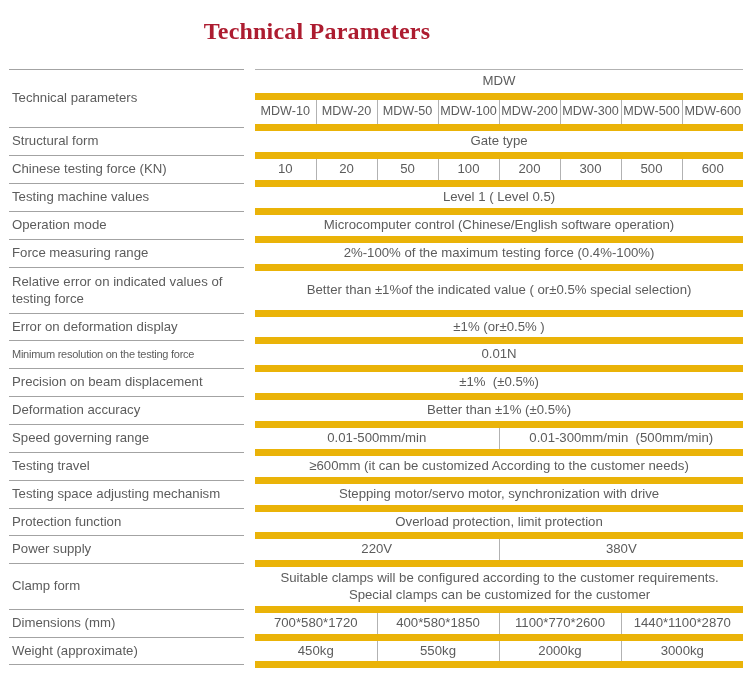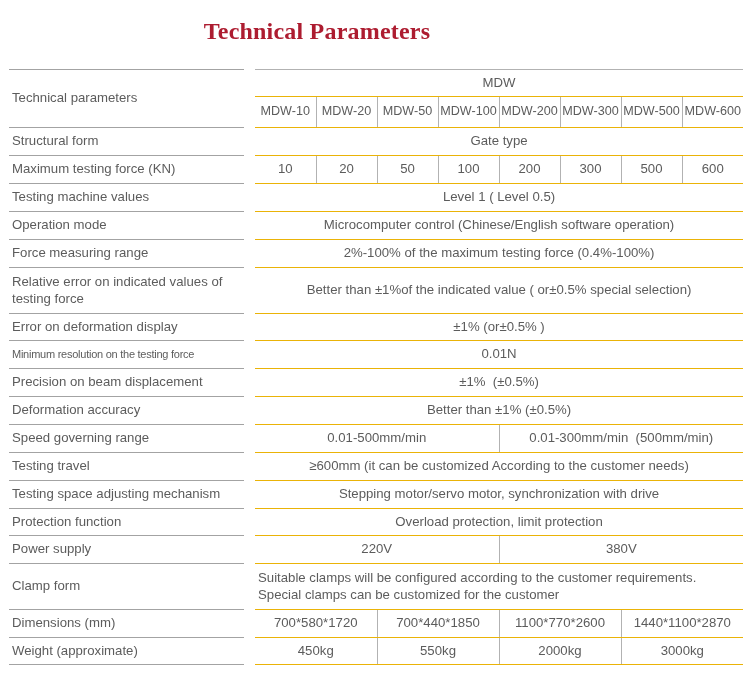--- a/index.html
+++ b/index.html
@@ -46,32 +46,32 @@
     line-height: 1.25;
   }
   tr.first td.lbl { border-top: 1px solid #a3a3a3; }
   td.lbl.condensed { font-size: 11px; letter-spacing: -0.25px; }
 
   
   td.spacer { border: none; }
 
   
   td.val {
-    border-bottom: 1px solid #eab308;
+    border-bottom: 7px solid #eab308;
     text-align: center;
     vertical-align: middle;
     padding: 1px 2px;
     white-space: pre-wrap;
     line-height: 1.25;
     overflow: hidden;
   }
   tr.first td.val { border-top: 1px solid #b2b2b2; }
   td.val.dv { border-left: 1px solid #b2b2b2; }
   td.val.model { font-size: 12.6px; padding: 1px 0; text-align: center; }
-  td.val.left { text-align: left; padding-left: 3px; }
+  td.val.left { text-align: center; padding-left: 3px; }
 
   tr.h27 { height: 27px; }
   tr.h28 { height: 28px; }
   tr.h31 { height: 31px; }
   tr.h46 { height: 46px; }
 </style>
 </head>
 <body>
 
 <div class="page">
@@ -108,21 +108,21 @@
       <td class="val model dv">MDW-500</td>
       <td class="val model dv">MDW-600</td>
     </tr>
 
     <tr class="h28">
       <td class="lbl">Structural form</td>
       <td class="val" colspan="8">Gate type</td>
     </tr>
 
     <tr class="h28">
-      <td class="lbl">Maximum testing force (KN)</td>
+      <td class="lbl">Chinese testing force (KN)</td>
       <td class="val">10</td>
       <td class="val dv">20</td>
       <td class="val dv">50</td>
       <td class="val dv">100</td>
       <td class="val dv">200</td>
       <td class="val dv">300</td>
       <td class="val dv">500</td>
       <td class="val dv">600</td>
     </tr>
 
@@ -195,21 +195,21 @@
 
     <tr class="h46">
       <td class="lbl">Clamp form</td>
       <td class="val left" colspan="8">Suitable clamps will be configured according to the customer requirements.
 Special clamps can be customized for the customer</td>
     </tr>
 
     <tr class="h28">
       <td class="lbl">Dimensions (mm)</td>
       <td class="val" colspan="2">700*580*1720</td>
-      <td class="val dv" colspan="2">700*440*1850</td>
+      <td class="val dv" colspan="2">400*580*1850</td>
       <td class="val dv" colspan="2">1100*770*2600</td>
       <td class="val dv" colspan="2">1440*1100*2870</td>
     </tr>
 
     <tr class="h27">
       <td class="lbl">Weight (approximate)</td>
       <td class="val" colspan="2">450kg</td>
       <td class="val dv" colspan="2">550kg</td>
       <td class="val dv" colspan="2">2000kg</td>
       <td class="val dv" colspan="2">3000kg</td>

